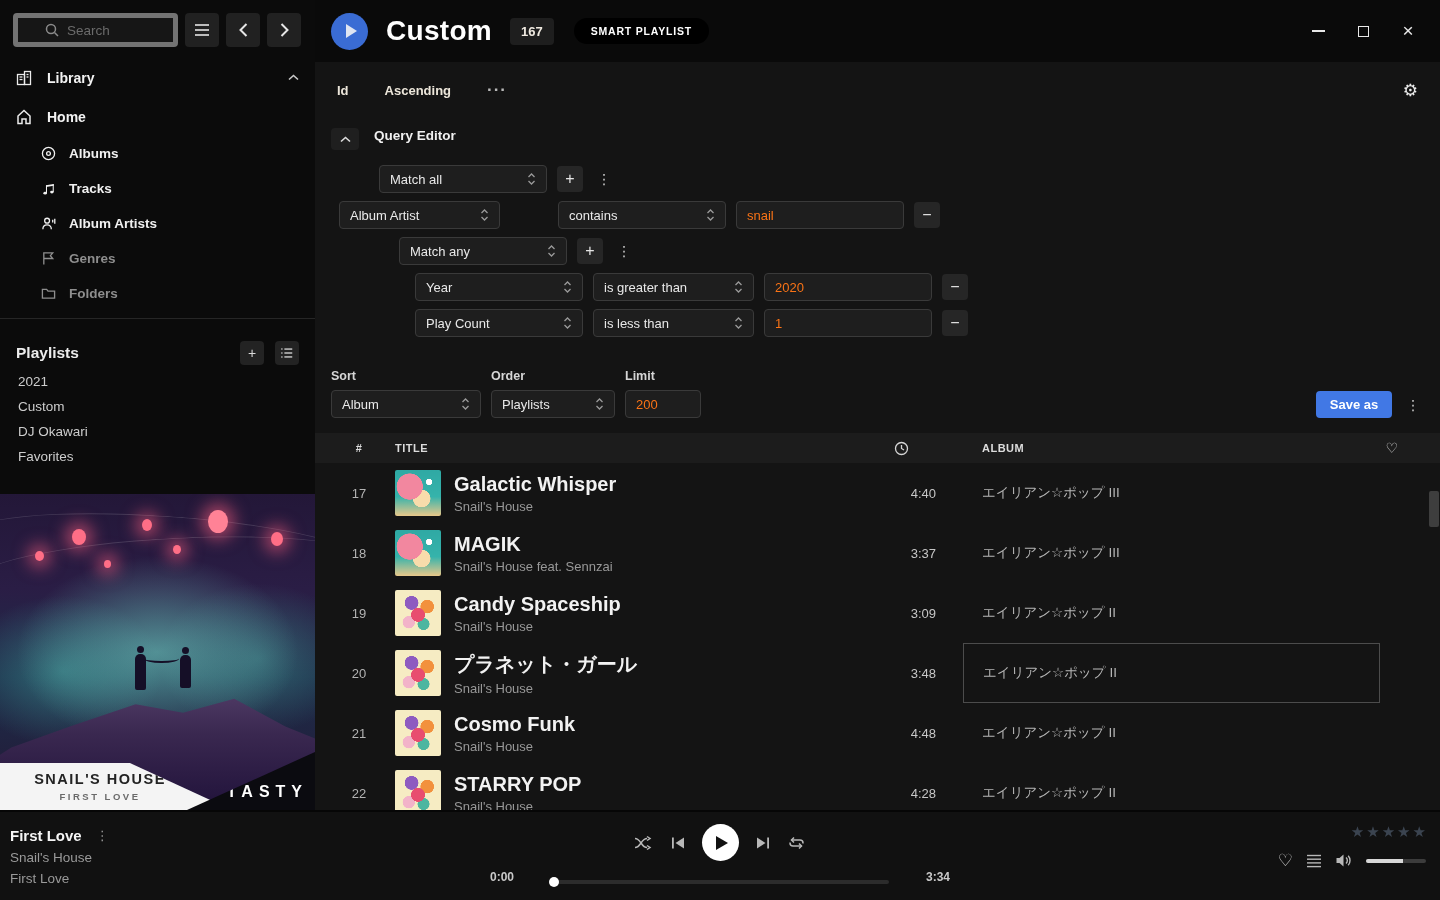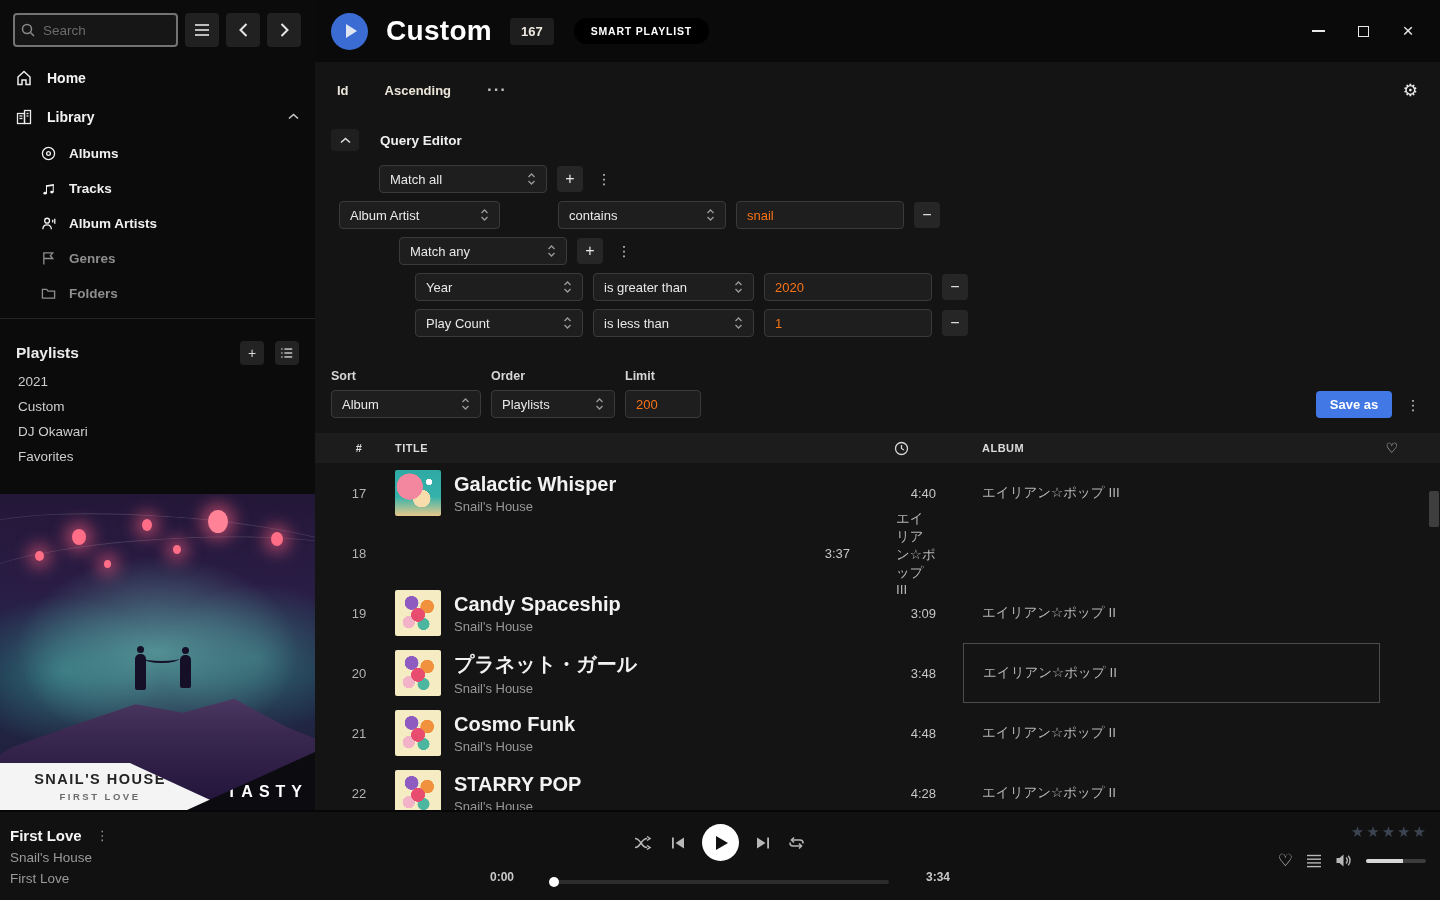--- a/index.html
+++ b/index.html
@@ -9,22 +9,22 @@
     font-family:"Liberation Sans","DejaVu Sans",sans-serif;
     color:#f0f0f0;
     -webkit-font-smoothing:antialiased;
   }
   .app { width:1440px; height:900px; display:flex; flex-direction:column; }
   .main { display:flex; height:810px; flex:0 0 810px; }
 
   
   .sidebar { width:315px; flex-shrink:0; background:#0b0b0b; position:relative; overflow:hidden; }
   .side-top { display:flex; gap:7px; padding:13px 14px 0 13px; align-items:center; }
-  .search-box { width:165px; height:34px; background:#161616; border:2px solid #737373; border-radius:4px;
-    display:flex; align-items:center; gap:8px; padding:0 6px; }
+  .search-box { width:165px; height:34px; background:#161616; border:5px solid #737373; border-radius:4px;
+    display:flex; align-items:center; gap:8px; padding:0 27px; }
   .search-box input { flex:1; min-width:0; background:transparent; border:none; outline:none; color:#ddd; font-size:13.5px; font-family:inherit; }
   .search-box input::placeholder { color:#6b6b6b; }
   .icon-btn { width:34px; height:34px; background:#212121; border:none; border-radius:4px; color:#e6e6e6;
     display:flex; align-items:center; justify-content:center; cursor:pointer; flex-shrink:0; }
   .nav { margin-top:11px; }
   .nav-item { display:flex; align-items:center; gap:15px; height:39px; padding:0 16px; font-size:14px; font-weight:700; color:#f3f3f3; cursor:pointer; }
   .lib-chevron { margin-left:auto; color:#c9c9c9; display:flex; }
   .sub-item { display:flex; align-items:center; gap:13px; height:35px; padding-left:41px; font-size:13.5px; font-weight:700; color:#f0f0f0; cursor:pointer; }
   .sub-item.muted { color:#8e8e8e; }
   .divider { height:1px; background:#262626; margin-top:7px; }
@@ -81,21 +81,21 @@
   .min-glyph { width:13px; height:2px; background:#e8e8e8; display:block; }
   .max-glyph { width:11px; height:11px; border:1.5px solid #e8e8e8; display:block; }
   .close-glyph { font-size:19px; line-height:16px; }
 
   .list-toolbar { height:56px; flex-shrink:0; display:flex; align-items:center; padding:0 22px; gap:36px; }
   .tb-text { font-size:13px; font-weight:700; color:#ece6da; cursor:pointer; }
   .more-dots { color:#b9b9b9; font-size:17px; font-weight:700; letter-spacing:1px; cursor:pointer; background:none; border:none; }
   .gear { margin-left:auto; font-size:17px; color:#ececec; cursor:pointer; background:none; border:none; }
 
   .qe { padding:10px 16px 0; }
-  .qe-head { display:flex; align-items:center; gap:21px; height:24px; margin-bottom:13px; }
+  .qe-head { display:flex; align-items:flex-start; gap:15px; height:24px; margin-bottom:13px; }
   .collapse-btn { width:28px; height:22px; background:#1f1f1f; border:none; border-radius:4px; color:#ddd;
     display:flex; align-items:center; justify-content:center; cursor:pointer; }
   .qe-title { font-size:13.5px; font-weight:700; color:#f0f0f0; }
   .qe-row { display:flex; align-items:center; gap:10px; margin-bottom:8px; height:28px; }
   .ind1 { margin-left:8px; } .ind2 { margin-left:20px; } .ind3 { margin-left:36px; }
   .select { height:28px; background:#1e1e1e; border:1px solid #3a3a3a; border-radius:4px; display:flex;
     align-items:center; justify-content:space-between; padding:0 10px; font-size:13px; color:#e9e9e9; cursor:pointer; }
   .w168{width:168px;margin-left:48px;} .w161{width:161px;} .w150{width:150px;} .w124{width:124px;}
   .text-input { height:28px; width:168px; background:#1e1e1e; border:1px solid #3a3a3a; border-radius:4px;
     color:#f97316; font-size:13px; padding:0 10px; font-family:inherit; outline:none; }
@@ -205,43 +205,43 @@
             <svg width="9" height="14" viewBox="0 0 9 14" fill="none" stroke="#e6e6e6" stroke-width="2">
                 <polyline points="1.5,1 7.5,7 1.5,13"></polyline>
               </svg>
           </span>
         </button>
       </div>
 
       <div class="nav">
         <div class="nav-item">
           <span style="display:flex;">
-            <svg width="16" height="16" viewBox="0 0 16 16" fill="none" stroke="#ececec" stroke-width="1.5">
-                <path d="M2 7 L8 1.5 L14 7 V14.5 H10 V10 H6 V14.5 H2 Z"></path>
-              </svg>
-          </span>
-          <span>Home</span>
-        </div>
-        <div class="nav-item">
-          <span style="display:flex;">
             <svg width="16" height="16" viewBox="0 0 16 16" fill="none" stroke="#ececec" stroke-width="1.3">
                 <rect x="1.5" y="4.5" width="7" height="10"></rect>
                 <rect x="8.5" y="1.5" width="6" height="13"></rect>
                 <line x1="3.5" y1="7" x2="6.5" y2="7"></line>
                 <line x1="3.5" y1="9.5" x2="6.5" y2="9.5"></line>
                 <line x1="10.5" y1="4.5" x2="12.5" y2="4.5"></line>
                 <line x1="10.5" y1="7" x2="12.5" y2="7"></line>
               </svg>
           </span>
           <span>Library</span>
           <span class="lib-chevron">
             <svg width="11" height="7" viewBox="0 0 11 7" fill="none" stroke="currentColor" stroke-width="1.6">
                 <polyline points="1,5.5 5.5,1.5 10,5.5"></polyline>
               </svg>
           </span>
+        </div>
+        <div class="nav-item">
+          <span style="display:flex;">
+            <svg width="16" height="16" viewBox="0 0 16 16" fill="none" stroke="#ececec" stroke-width="1.5">
+                <path d="M2 7 L8 1.5 L14 7 V14.5 H10 V10 H6 V14.5 H2 Z"></path>
+              </svg>
+          </span>
+          <span>Home</span>
         </div>
 
         <div class="sub-item">
           <span style="display:flex;">
             <svg width="15" height="15" viewBox="0 0 16 16" fill="none" stroke="currentColor" stroke-width="1.4">
                 <circle cx="8" cy="8" r="6.5"></circle>
                 <circle cx="8" cy="8" r="2"></circle>
               </svg>
           </span>
           <span>Albums</span>
@@ -567,20 +567,27 @@
             </div>
             <div class="dur">4:40</div>
             <div class="albumcell">
               <span>エイリアン☆ポップ III</span>
             </div>
             <div class="heartcell"></div>
           </div>
 
           <div class="track-row grid-cols">
             <div class="num">18</div>
+            <div class="titlecell">
+              <div class="thumb art-a"></div>
+              <div class="meta">
+                <div class="t-title">MAGIK</div>
+                <div class="t-artist">Snail's House feat. Sennzai</div>
+              </div>
+            </div>
             <div class="dur">3:37</div>
             <div class="albumcell">
               <span>エイリアン☆ポップ III</span>
             </div>
             <div class="heartcell"></div>
           </div>
 
           <div class="track-row grid-cols">
             <div class="num">19</div>
             <div class="titlecell">

